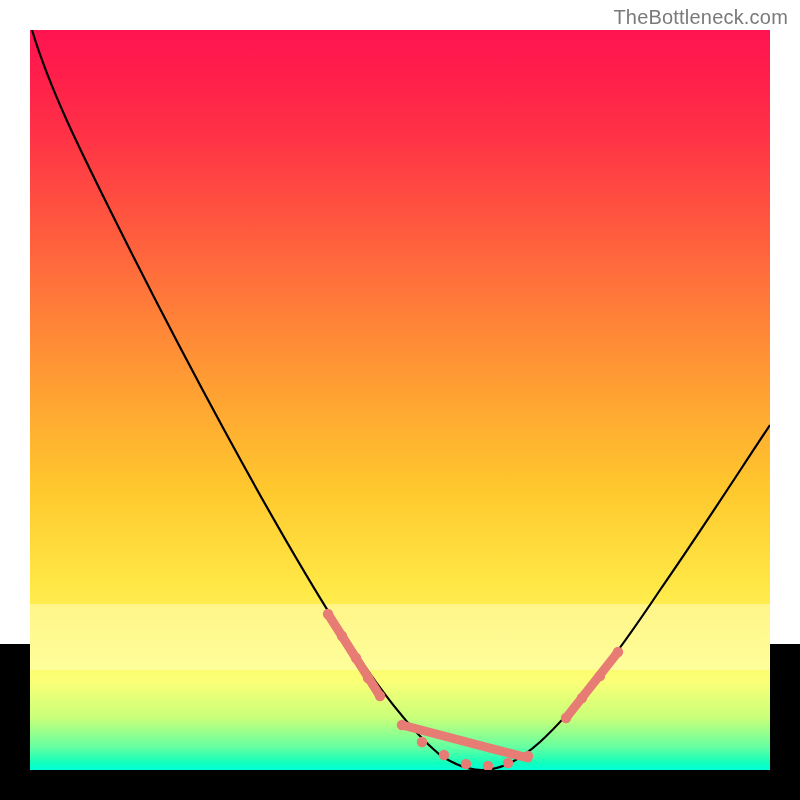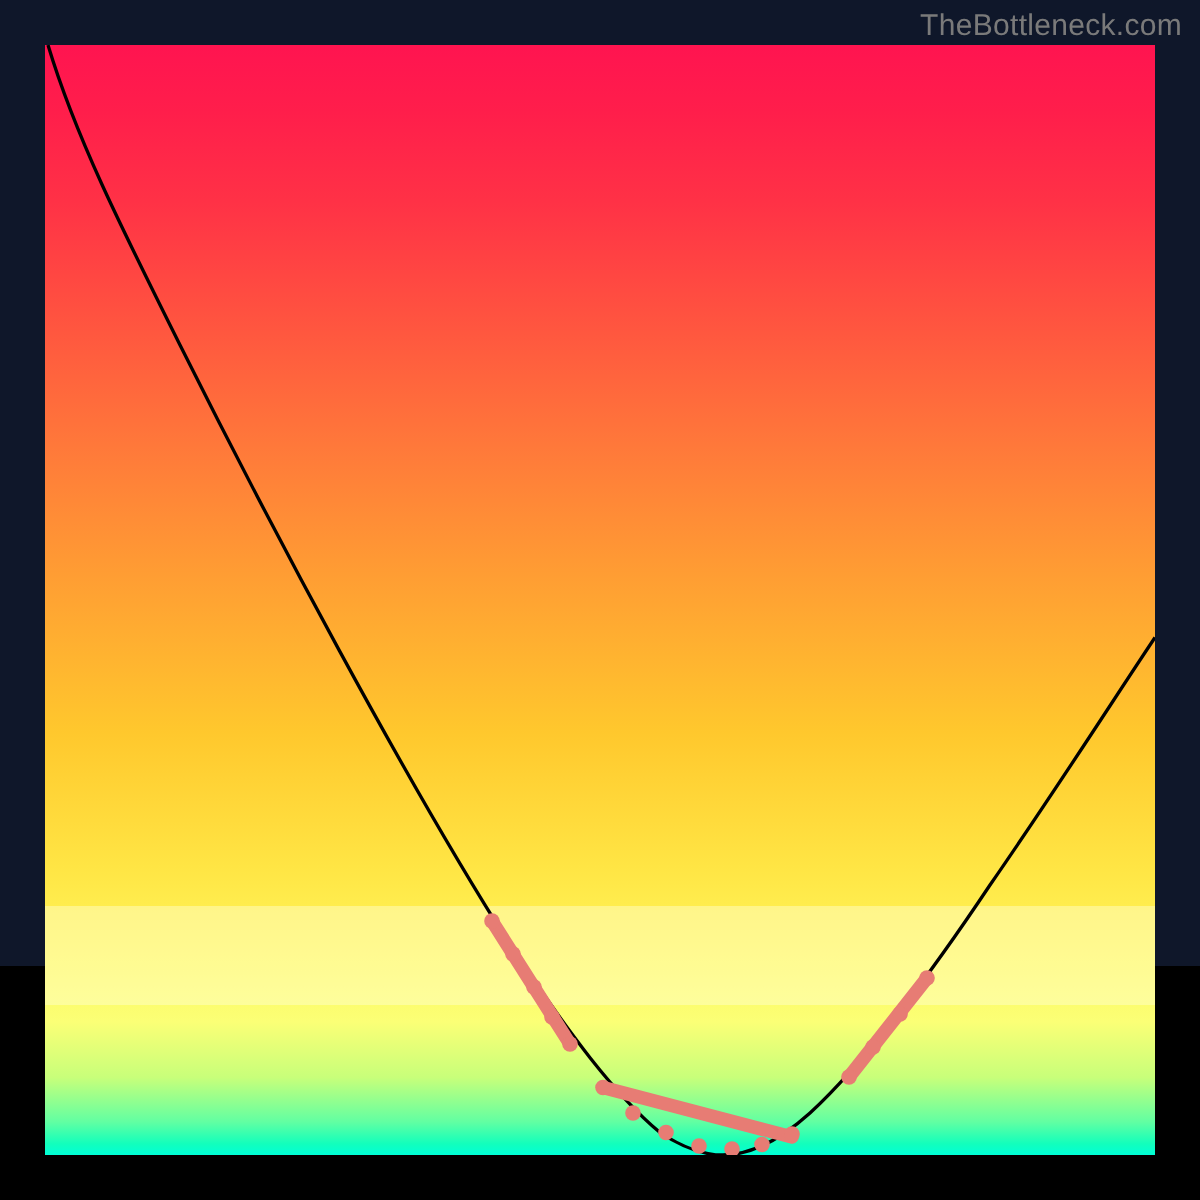--- a/index.html
+++ b/index.html
@@ -8,21 +8,21 @@
     width: 800px;
     height: 800px;
     background: #000;
     overflow: hidden;
     font-family: Arial, Helvetica, sans-serif;
   }
   .stage {
     position: relative;
     width: 800px;
     height: 644px;
-    background: #0f172a;
+    background: #ffffff;
   }
   .plot-area {
     position: absolute;
     left: 30px;
     top: 30px;
     width: 740px;
     height: 740px;
     overflow: hidden;
   }
   .gradient-bg {

